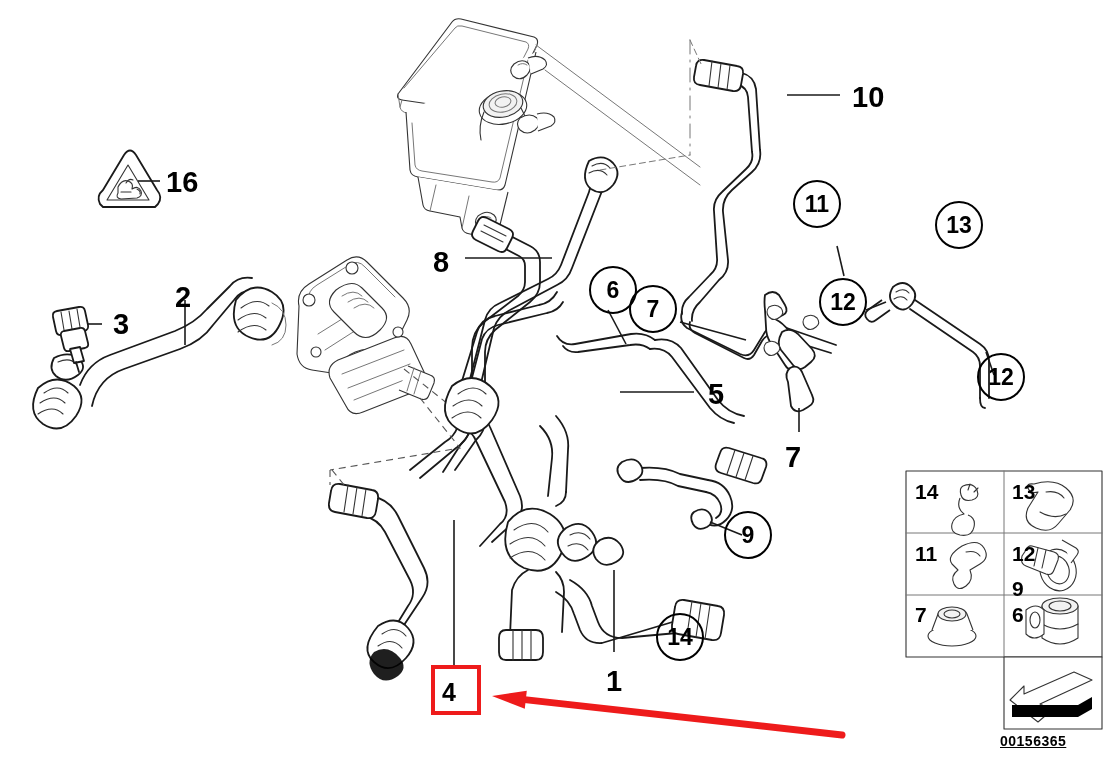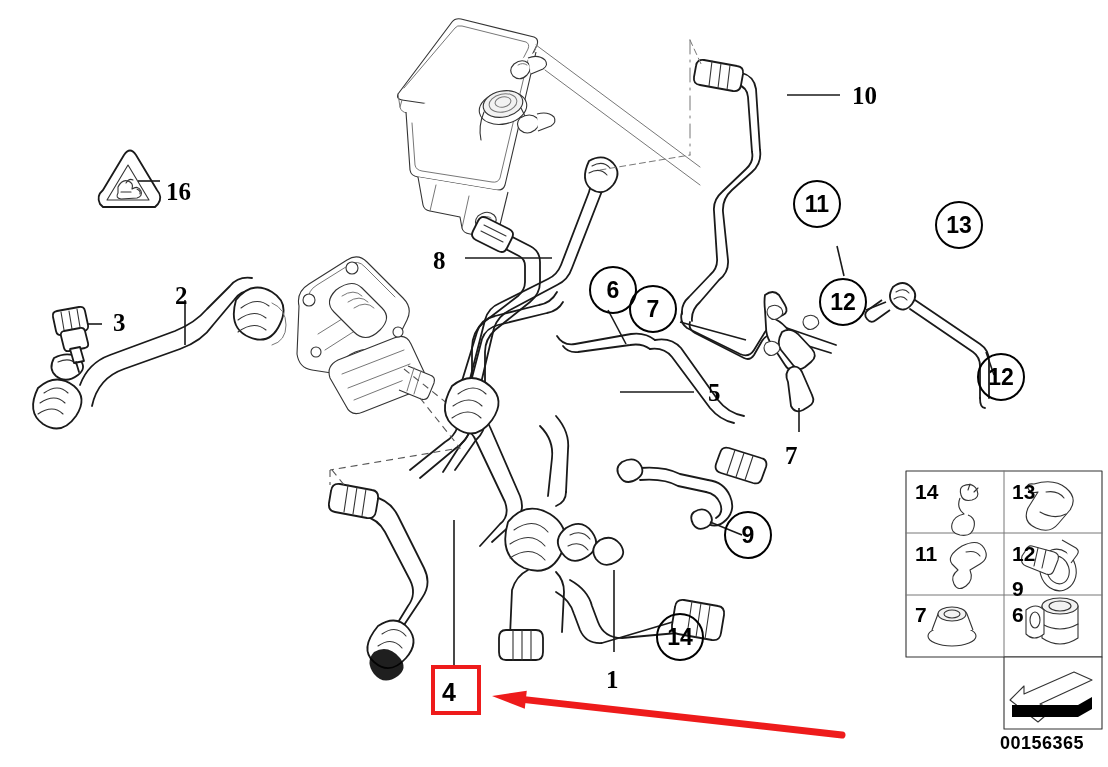--- a/index.html
+++ b/index.html
@@ -26,41 +26,41 @@
   }
   .lbl {
     position: absolute;
     font-family: "Liberation Sans", sans-serif;
     font-weight: bold;
     color: #000000;
     white-space: nowrap;
     line-height: 1;
   }
   .callout-plain {
-    font-size: 25px;
-    font-family: Liberation Serif, serif;
+    font-size: 29px;
   }
   .callout-circled {
     font-size: 23px;
     width: 44px;
     height: 44px;
     border: 2.2px solid #000;
     border-radius: 50%;
     display: flex;
     align-items: center;
     justify-content: center;
     background: transparent;
   }
   .legend-num {
     font-size: 21px;
   }
   .partnum {
-    font-size: 18px;
+    font-size: 14px;
     font-weight: bold;
     letter-spacing: 0.5px;
+    text-decoration: underline;
   }
   .redbox {
     position: absolute;
     border: 4px solid #ee1b1b;
     background: transparent;
     box-sizing: border-box;
   }
   .redbox-label {
     position: absolute;
     font-size: 25px;
@@ -369,21 +369,21 @@
       <path class="fillw-thin" d="M1010 700 l14 -14 l0 8 l50 -22 l18 8 l-52 24 l12 6 l-14 12 z"></path>
       <path class="blk" d="M1012 705 l66 0 l14 -8 l0 12 l-14 8 l-66 0 z"></path>
     </g>
 
     <g id="hl-arrow">
       <line id="hl-arrow-shaft" x1="842" y1="735" x2="517.8400754799661" y2="698.879322696339" stroke="#ee1b1b" stroke-width="7" stroke-linecap="round"></line>
       <polygon id="hl-arrow-head" points="492,696 526.7875565609961,690.8206266290705 524.7941793096845,708.7099096536625" fill="#ee1b1b"></polygon>
     </g>
   </svg>
 
-  <div class="lbl callout-plain" style="left:166px; top:179px;">16</div>
+  <div class="lbl callout-plain" style="left:166px; top:168px;">16</div>
   <div class="lbl callout-plain" style="left:852px; top:83px;">10</div>
   <div class="lbl callout-plain" style="left:113px; top:310px;">3</div>
   <div class="lbl callout-plain" style="left:175px; top:283px;">2</div>
   <div class="lbl callout-plain" style="left:433px; top:248px;">8</div>
   <div class="lbl callout-circled" style="left: 793px; top: 180px;">11</div>
   <div class="lbl callout-circled" style="left: 935px; top: 201px;">13</div>
   <div class="lbl callout-circled" style="left: 819px; top: 278px;">12</div>
   <div class="lbl callout-circled" style="left: 589px; top: 266px;">6</div>
   <div class="lbl callout-circled" style="left: 629px; top: 285px;">7</div>
   <div class="lbl callout-plain" style="left:708px; top:380px;">5</div>

